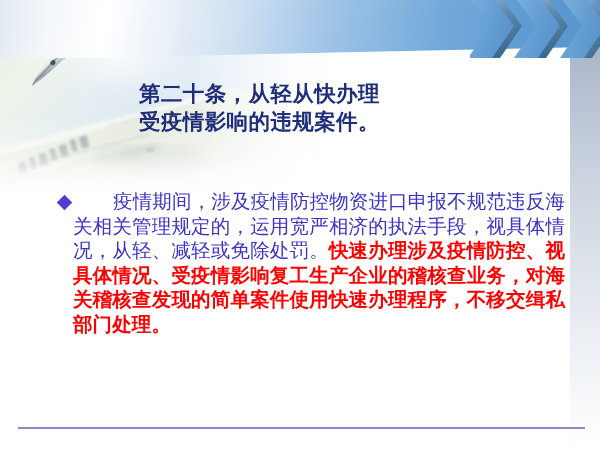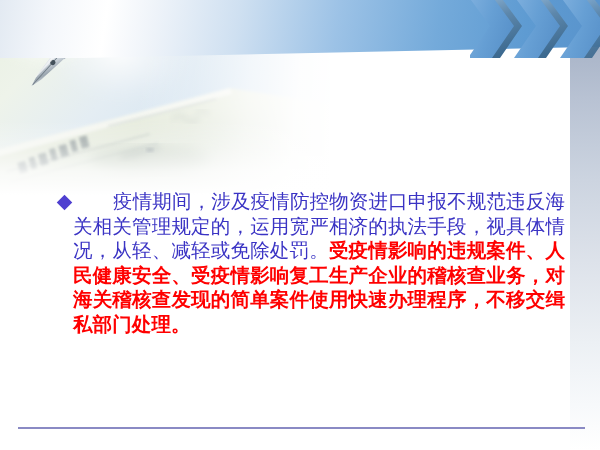--- a/index.html
+++ b/index.html
@@ -326,21 +326,23 @@
     <path d="M -2 -4 L 22 -4 L 44 26 L 22 58 L -2 58 L 20 26 Z" fill="url(#chevLight)"></path>
 
     <path d="M 52 -4 L 76 -4 L 98 26 L 76 58 L 52 58 L 74 26 Z" fill="url(#chevDark)"></path>
 
     <path d="M 44 -4 L 68 -4 L 90 26 L 68 58 L 44 58 L 66 26 Z" fill="url(#chevLight)"></path>
 
     <path d="M 98 -4 L 122 -4 L 144 26 L 122 58 L 98 58 L 120 26 Z" fill="url(#chevDark)" opacity="0.9"></path>
     <path d="M 90 -4 L 114 -4 L 136 26 L 114 58 L 90 58 L 112 26 Z" fill="url(#chevLight)"></path>
   </svg>
 
+  <div class="title">第二十条，从轻从快办理
+受疫情影响的违规案件。</div>
 
   <div class="body-block">
     <div class="bullet"></div>
-    <p class="body-text"><span class="indent"></span><span>疫情期间，涉及疫情防控物资进口申报不规范违反海关相关管理规定的，运用宽严相济的执法手段，视具体情况，从轻、减轻或免除处罚。</span><span class="hl">受疫情影响的违规案件、人民健康安全、受疫情影响复工生产企业的稽核查业务，对海关稽核查发现的简单案件使用快速办理程序，不移交缉私部门处理。</span></p>
+    <p class="body-text"><span class="indent"></span><span>疫情期间，涉及疫情防控物资进口申报不规范违反海关相关管理规定的，运用宽严相济的执法手段，视具体情况，从轻、减轻或免除处罚。</span><span class="hl">快速办理涉及疫情防控、视具体情况、受疫情影响复工生产企业的稽核查业务，对海关稽核查发现的简单案件使用快速办理程序，不移交缉私部门处理。</span></p>
   </div>
 
   <div class="bottom-rule"></div>
 
 </div>
 
 </body></html>

